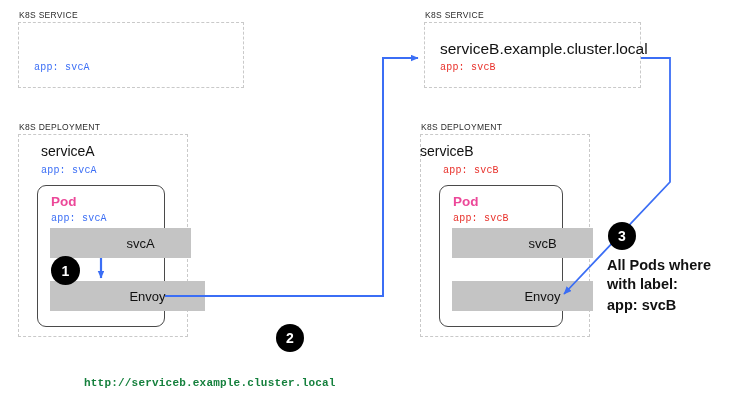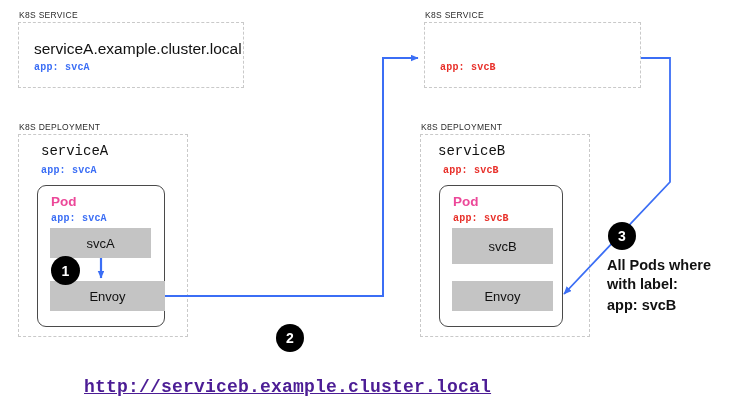--- a/index.html
+++ b/index.html
@@ -16,64 +16,64 @@
     position:absolute;font-size:8.5px;letter-spacing:.3px;color:#2b2b2b;
     font-family:"Liberation Sans", sans-serif;white-space:nowrap;text-align:right;
   }
 
   
   .svc-title{
     position:absolute;font-size:15.5px;color:#111;white-space:nowrap;
     font-family:"Liberation Sans", sans-serif;
   }
   .label-kv{
-    position:absolute;font-size:10px;font-weight:bold;white-space:nowrap;
+    position:absolute;font-size:10px;font-weight:normal;white-space:nowrap;
     font-family:"Liberation Mono","DejaVu Sans Mono",monospace;letter-spacing:.2px;
   }
   .blue{color:#3b6ef5;}
   .red{color:#e8302a;}
 
   
   .dep-title{
     position:absolute;font-size:14px;color:#111;white-space:nowrap;
-    font-family:Liberation Mono, monospace;
+    font-family:Liberation Sans, sans-serif;
   }
 
   
   .pod{
     position:absolute;border:1.4px solid #4a4a4a;border-radius:9px;
     box-sizing:border-box;background:#fff;
   }
   .pod-title{
     position:absolute;font-size:13.5px;font-weight:bold;color:#ec4899;white-space:nowrap;
     font-family:"Liberation Sans", sans-serif;
   }
   .container-box{
     position:absolute;background:#c4c4c4;display:flex;align-items:center;justify-content:center;
-    font-size:13px;color:#111;font-family:"Liberation Sans", sans-serif;
+    font-size:13px;color:#111;font-family:"Liberation Sans", sans-serif;padding-left:40px;
   }
 
   
   .badge{
     position:absolute;border-radius:50%;background:#000;color:#fff;
     display:flex;align-items:center;justify-content:center;
     font-size:14px;font-weight:bold;font-family:"Liberation Sans", sans-serif;
     z-index:40;
   }
 
   
   .annot{
     position:absolute;font-size:14.5px;font-weight:bold;color:#111;line-height:19px;
     font-family:"Liberation Sans", sans-serif;white-space:nowrap;
   }
 
   
   .url{
     position:absolute;font-family:"Liberation Mono","DejaVu Sans Mono",monospace;
-    font-size:18px;font-weight:bold;color:#4c1d95;letter-spacing:.2px;white-space:nowrap;text-decoration:underline;
+    font-size:11px;font-weight:bold;color:#15803d;letter-spacing:.2px;white-space:nowrap;
   }
 
   
   svg.wires{position:absolute;left:0;top:0;width:744px;height:408px;pointer-events:none;z-index:20;}
 </style>
 </head>
 <body>
 
 <div class="stage">
 
@@ -86,47 +86,47 @@
 
     <line x1="101" y1="258" x2="101" y2="278" stroke="#3b6ef5" stroke-width="2.2" marker-end="url(#ah)"></line>
 
     <path d="M165,296 L383,296 L383,58 L418,58" fill="none" stroke="#3b6ef5" stroke-width="2" marker-end="url(#ah)"></path>
 
     <path d="M641,58 L670,58 L670,182 L564,294" fill="none" stroke="#3b6ef5" stroke-width="1.8" marker-end="url(#ah)"></path>
   </svg>
 
   <div class="group-label" style="left:19px;top:10px;">K8S SERVICE</div>
   <div class="group" style="left:18px;top:22px;width:226px;height:66px;"></div>
-  <div class="svc-title" style="left:34px;top:40px;">serviceA.example.cluster.local</div>
   <div class="label-kv blue" style="left:34px;top:62px;">app: svcA</div>
 
   <div class="group-label" style="left:19px;top:122px;">K8S DEPLOYMENT</div>
   <div class="group" style="left:18px;top:134px;width:170px;height:203px;"></div>
   <div class="dep-title" style="left:41px;top:143px;">serviceA</div>
   <div class="label-kv blue" style="left:41px;top:165px;">app: svcA</div>
 
   <div class="pod" style="left:37px;top:185px;width:128px;height:142px;"></div>
   <div class="pod-title" style="left:51px;top:194px;">Pod</div>
   <div class="label-kv blue" style="left:51px;top:213px;">app: svcA</div>
   <div class="container-box" style="left:50px;top:228px;width:101px;height:30px;">svcA</div>
   <div class="container-box" style="left:50px;top:281px;width:115px;height:30px;">Envoy</div>
 
   <div class="group-label" style="left:425px;top:10px;">K8S SERVICE</div>
   <div class="group" style="left:424px;top:22px;width:217px;height:66px;"></div>
+  <div class="svc-title" style="left:440px;top:40px;">serviceB.example.cluster.local</div>
   <div class="label-kv red" style="left:440px;top:62px;">app: svcB</div>
 
   <div class="group-label" style="left:421px;top:122px;">K8S DEPLOYMENT</div>
   <div class="group" style="left:420px;top:134px;width:170px;height:203px;"></div>
-  <div class="dep-title" style="left:438px;top:143px;">serviceB</div>
+  <div class="dep-title" style="left:420px;top:143px;">serviceB</div>
   <div class="label-kv red" style="left:443px;top:165px;">app: svcB</div>
 
   <div class="pod" style="left:439px;top:185px;width:124px;height:142px;"></div>
   <div class="pod-title" style="left:453px;top:194px;">Pod</div>
   <div class="label-kv red" style="left:453px;top:213px;">app: svcB</div>
-  <div class="container-box" style="left:452px;top:228px;width:101px;height:36px;text-align:right;">svcB</div>
+  <div class="container-box" style="left:452px;top:228px;width:101px;height:30px;text-align:right;">svcB</div>
   <div class="container-box" style="left:452px;top:281px;width:101px;height:30px;">Envoy</div>
 
   <div class="badge" style="left:51px;top:256px;width:29px;height:29px;">1</div>
   <div class="badge" style="left:276px;top:324px;width:28px;height:28px;">2</div>
   <div class="badge" style="left:608px;top:222px;width:28px;height:28px;">3</div>
 
   <div class="annot" style="left:607px;top:275px;">with label:</div>
   <div class="annot" style="left:607px;top:256px;">All Pods where</div>
   <div class="annot kv" style="left:607px;top:296px;">app: svcB</div>
 

